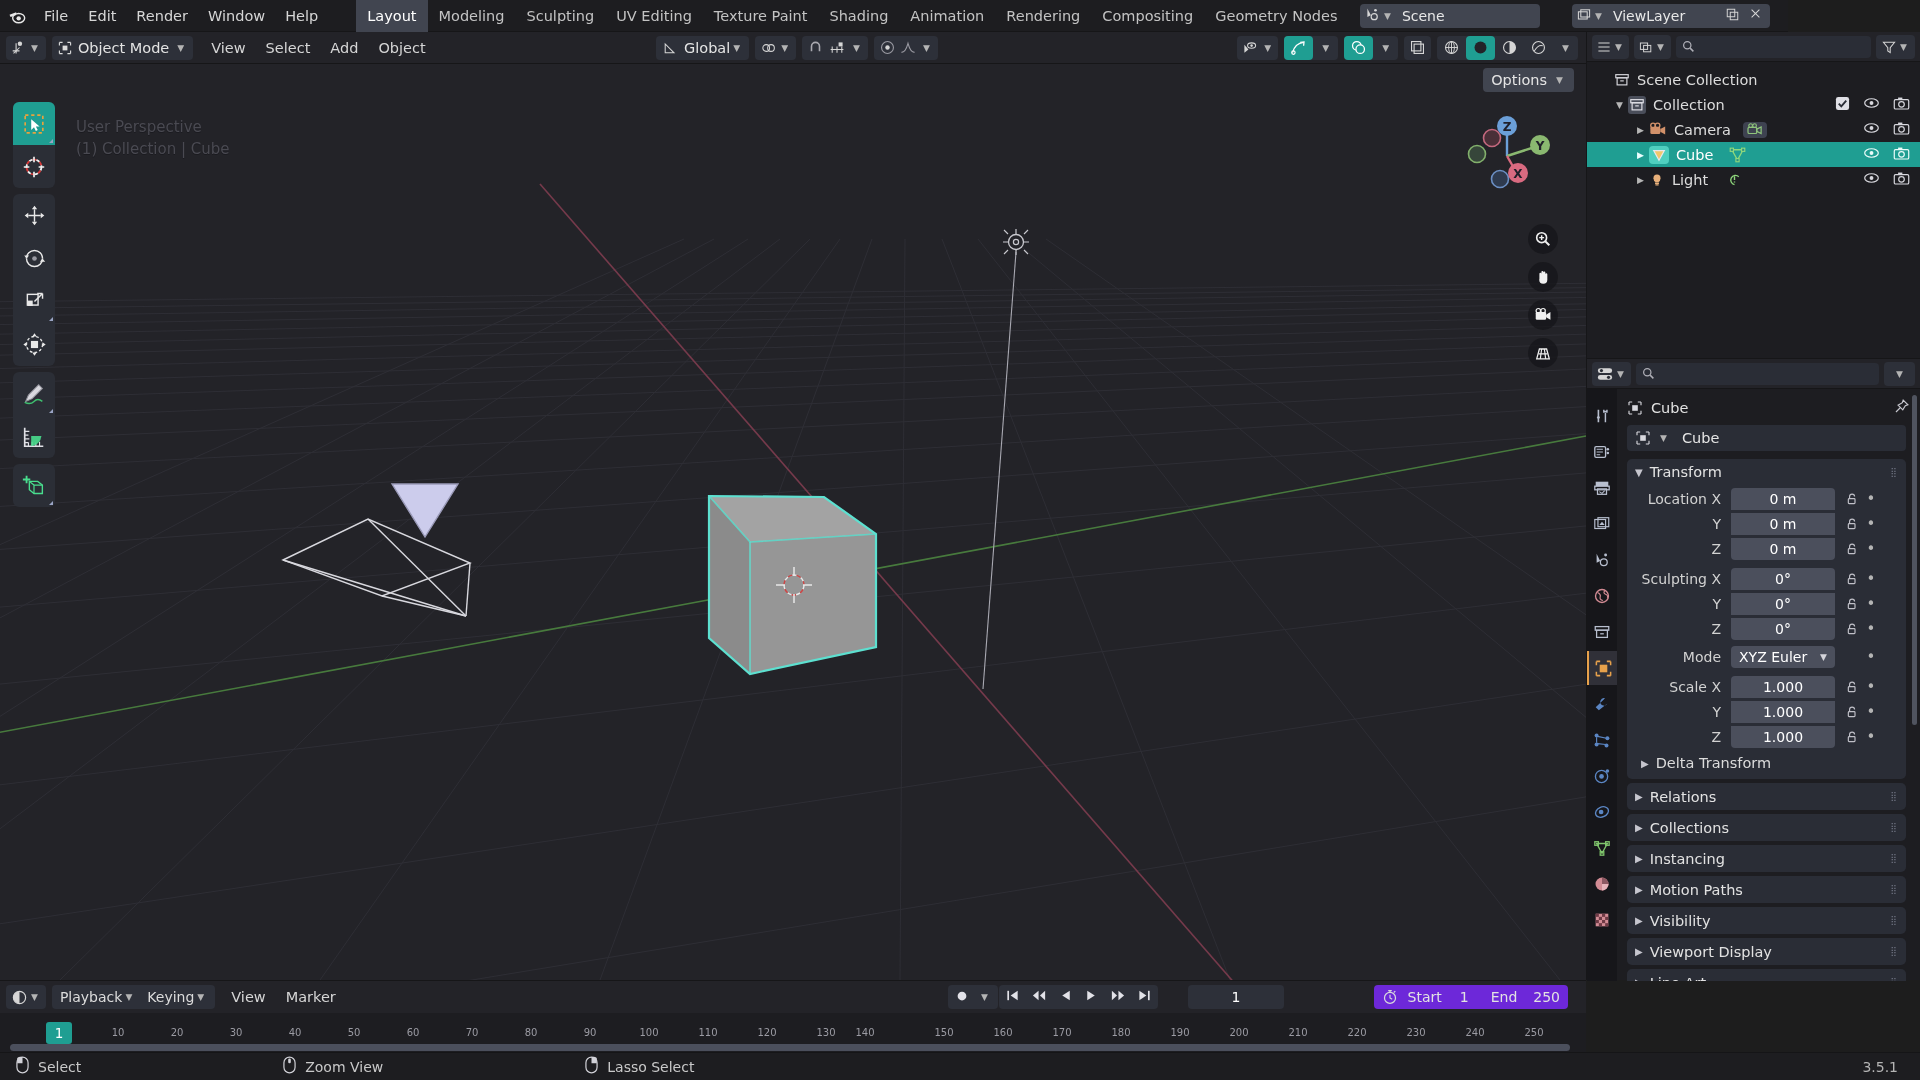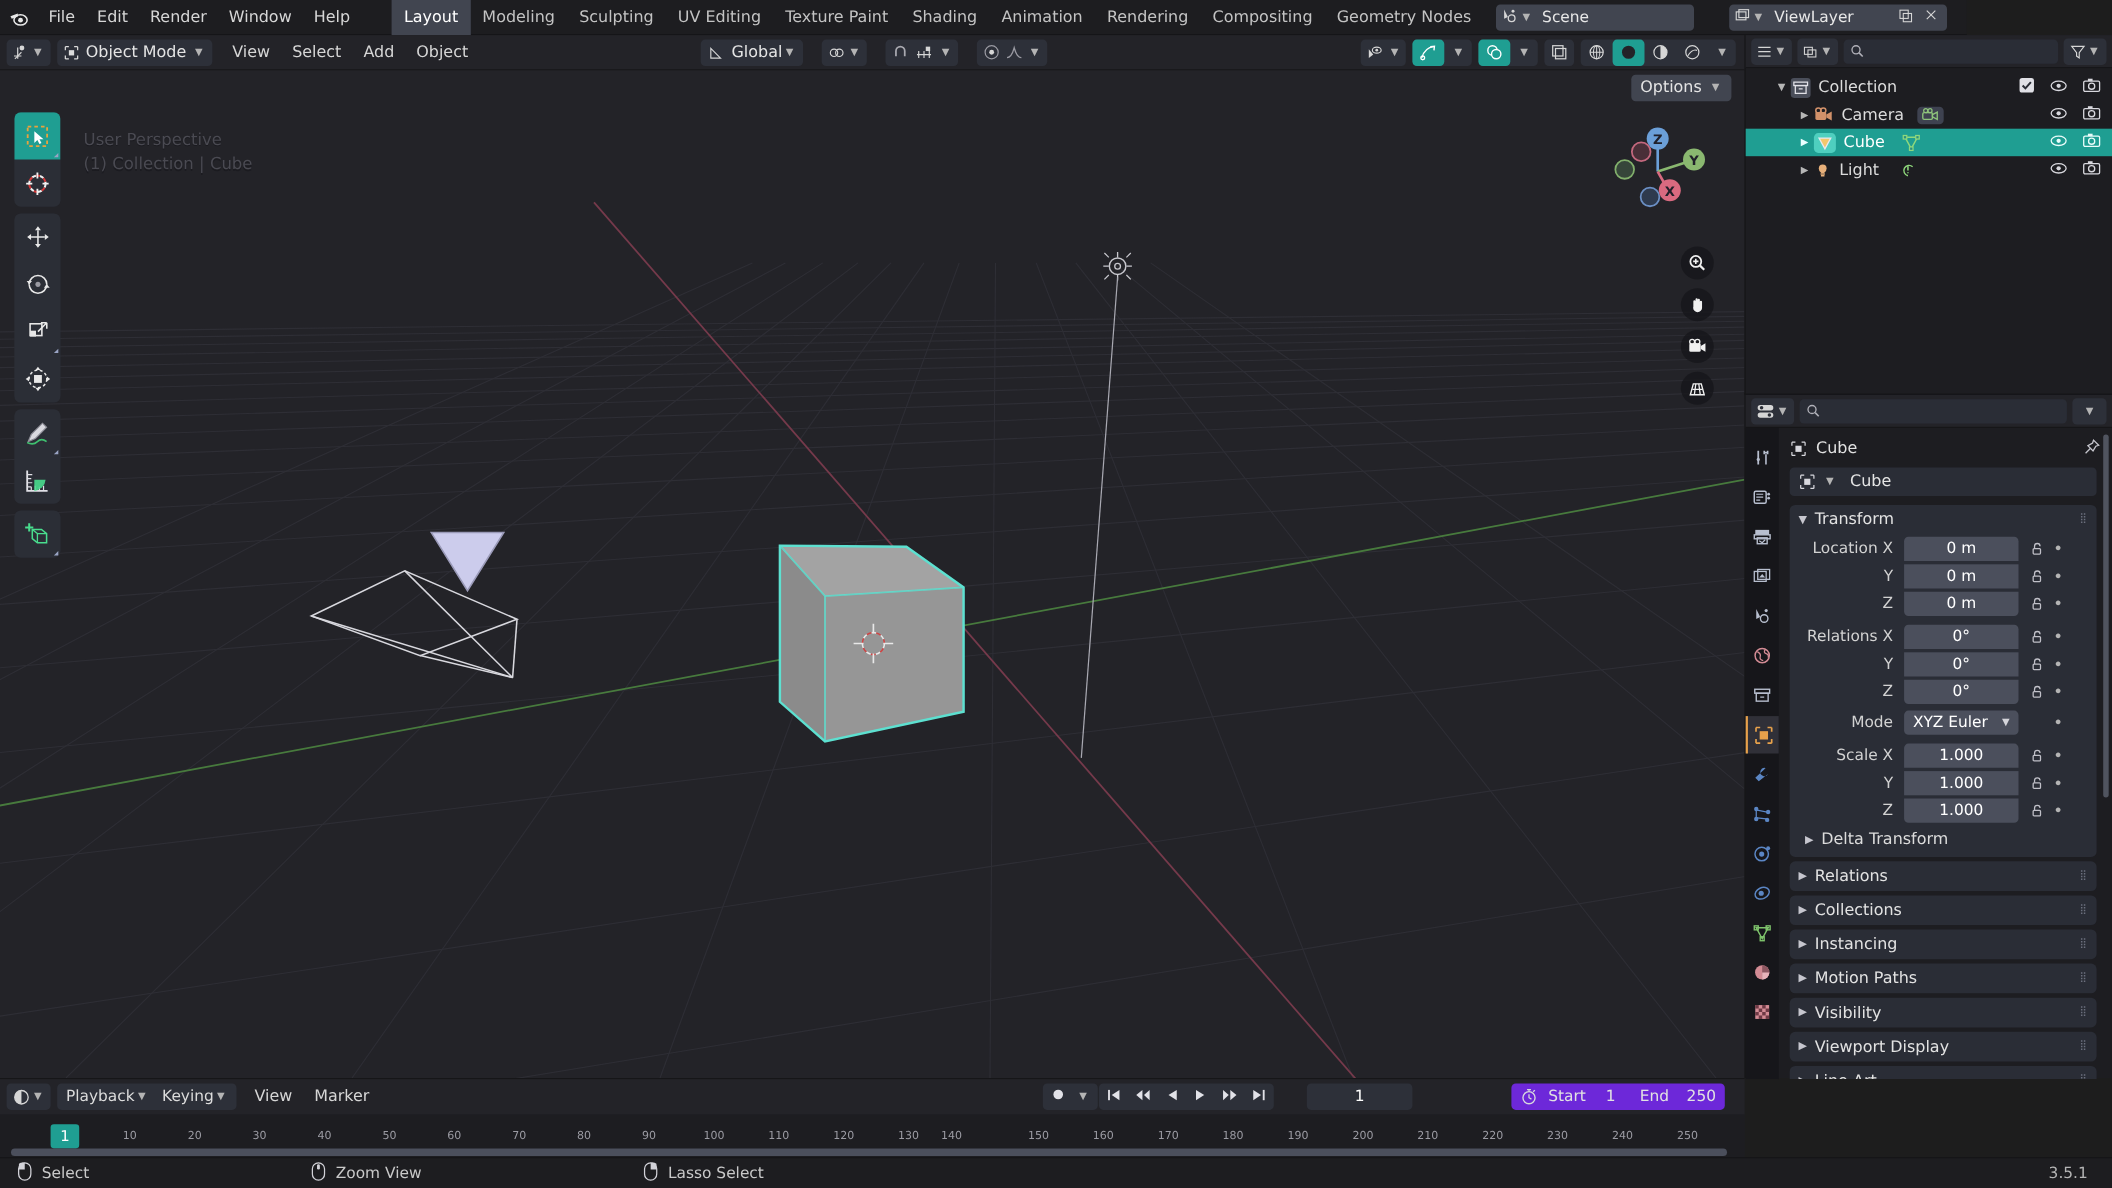--- a/index.html
+++ b/index.html
@@ -310,21 +310,21 @@
     <span class="chev">▼</span>
   </div>
 
   <div style="display:flex;margin-left:8px;">
     <div class="hmenu">View</div>
     <div class="hmenu">Select</div>
     <div class="hmenu">Add</div>
     <div class="hmenu">Object</div>
   </div>
 
-  <div style="display:flex;align-items:center;gap:17px;position:absolute;left:637px;">
+  <div style="display:flex;align-items:center;gap:6px;position:absolute;left:656px;">
     <div class="hgrp" style="padding:0 6px;">
       <svg width="16" height="16" viewBox="0 0 20 20">
         <path d="M4 16 L4 5 L15 16 Z" fill="none" stroke="#d6d6d6" stroke-width="1.3"></path>
       </svg>
       <span style="font-size:14.5px;color:#e4e4e4;padding-left:6px;">Global</span>
       <span class="chev">▼</span>
     </div>
     <div class="hgrp" style="padding:0 5px;">
       <svg width="18" height="16" viewBox="0 0 22 20">
         <circle cx="7.5" cy="10" r="4.2" fill="none" stroke="#d6d6d6" stroke-width="1.3"></circle>
@@ -669,20 +669,31 @@
     <div class="hgrp" style="padding:0 5px;">
       <svg width="16" height="16" viewBox="0 0 20 20">
         <path d="M3 4 L17 4 L11.5 11 L11.5 17 L8.5 15 L8.5 11 Z" fill="none" stroke="#d6d6d6" stroke-width="1.3"></path>
       </svg>
       <span class="chev">▼</span>
     </div>
   </div>
 
   <div class="out-rows">
 
+    <div class="out-row">
+      <span class="disc"></span>
+      <span style="display:flex;align-items:center;margin-right:7px;">
+        <svg width="16" height="16" viewBox="0 0 18 18">
+          <rect x="2" y="3" width="14" height="3.5" fill="none" stroke="#d8d8de" stroke-width="1.3"></rect>
+          <rect x="3.5" y="6.5" width="11" height="8" fill="none" stroke="#d8d8de" stroke-width="1.3"></rect>
+          <path d="M7 10 L11 10" stroke="#d8d8de" stroke-width="1.3"></path>
+        </svg>
+      </span>
+      <span>Scene Collection</span>
+    </div>
 
     <div class="out-row" style="padding-left:24px;">
       <span class="disc">▼</span>
       <span style="display:flex;align-items:center;margin-right:7px;background:#4a4e5a;border-radius:3px;padding:1px;">
         <svg width="16" height="16" viewBox="0 0 18 18">
           <rect x="2" y="3" width="14" height="3.5" fill="none" stroke="#e2e2e8" stroke-width="1.3"></rect>
           <rect x="3.5" y="6.5" width="11" height="8" fill="none" stroke="#e2e2e8" stroke-width="1.3"></rect>
           <path d="M7 10 L11 10" stroke="#e2e2e8" stroke-width="1.3"></path>
         </svg>
       </span>
@@ -1012,21 +1023,21 @@
                   <path d="M5.5 8 L5.5 5.5 A3 3 0 0 1 11.5 5.5" fill="none" stroke="#c0c0c8" stroke-width="1.4"></path>
                   <rect x="4" y="8" width="8" height="6" rx="1" fill="none" stroke="#c0c0c8" stroke-width="1.4"></rect>
                 </svg>
             </span>
             <span class="pdot">•</span>
           </div>
 
           <div style="height:5px;"></div>
 
           <div class="prow">
-            <span class="plabel">Relations X</span>
+            <span class="plabel">Sculpting X</span>
             <span class="pfield first">0°</span>
             <span class="plock">
               <svg width="15" height="15" viewBox="0 0 18 18">
                   <path d="M5.5 8 L5.5 5.5 A3 3 0 0 1 11.5 5.5" fill="none" stroke="#c0c0c8" stroke-width="1.4"></path>
                   <rect x="4" y="8" width="8" height="6" rx="1" fill="none" stroke="#c0c0c8" stroke-width="1.4"></rect>
                 </svg>
             </span>
             <span class="pdot">•</span>
           </div>
           <div class="prow">

